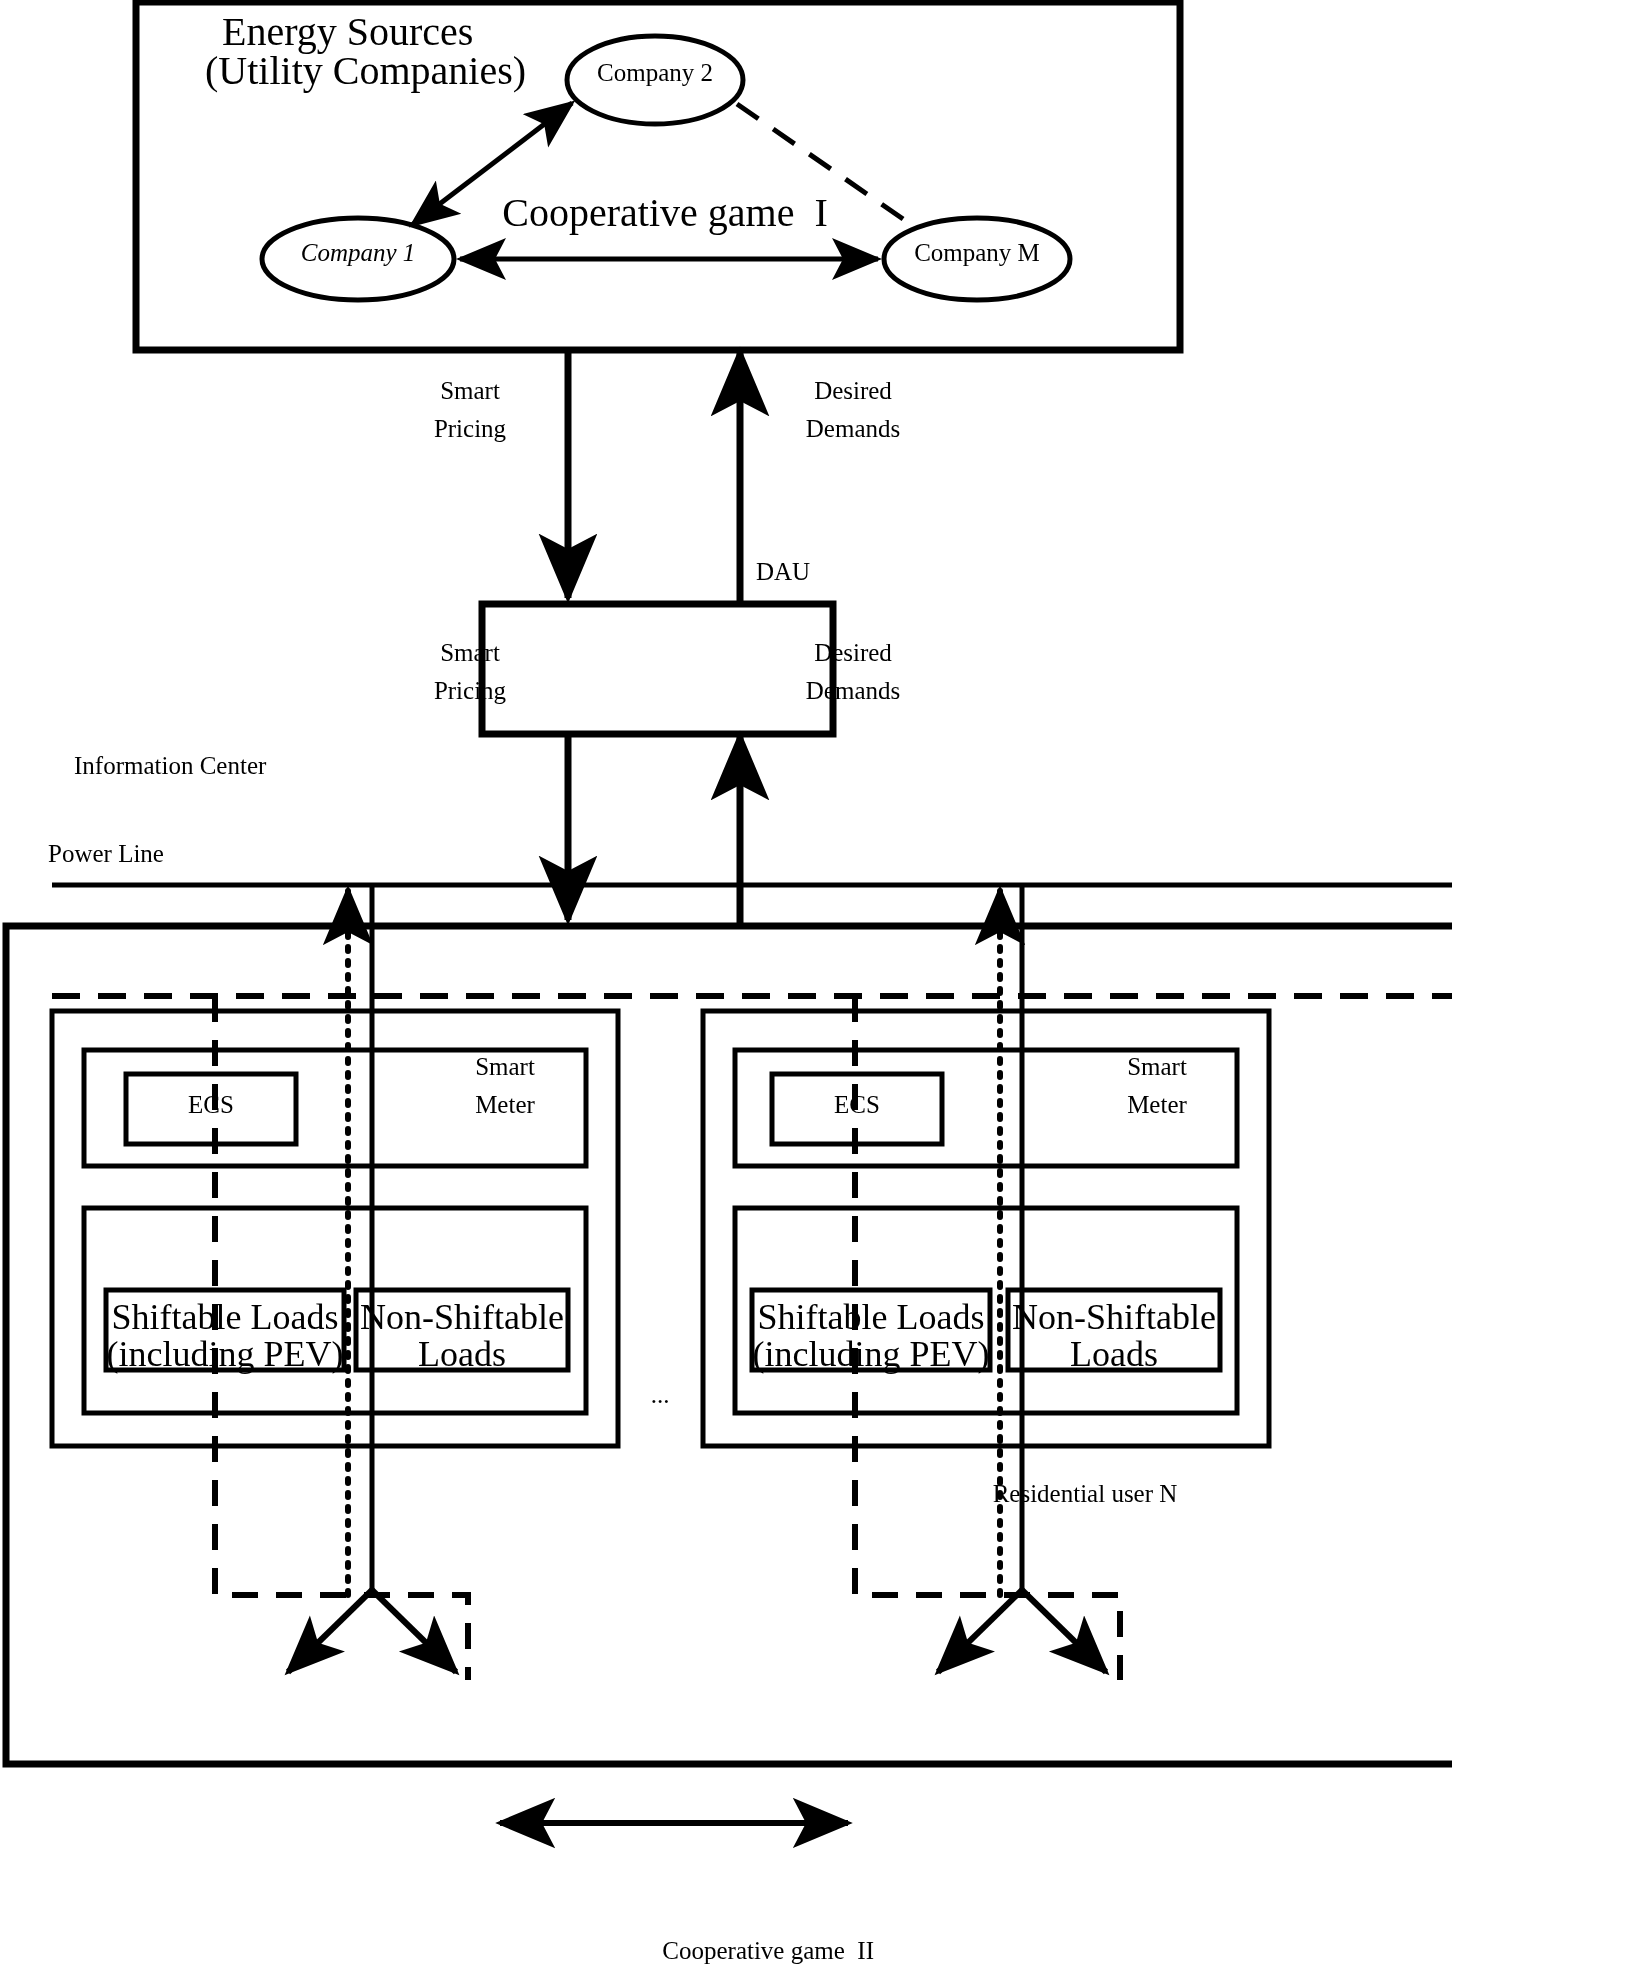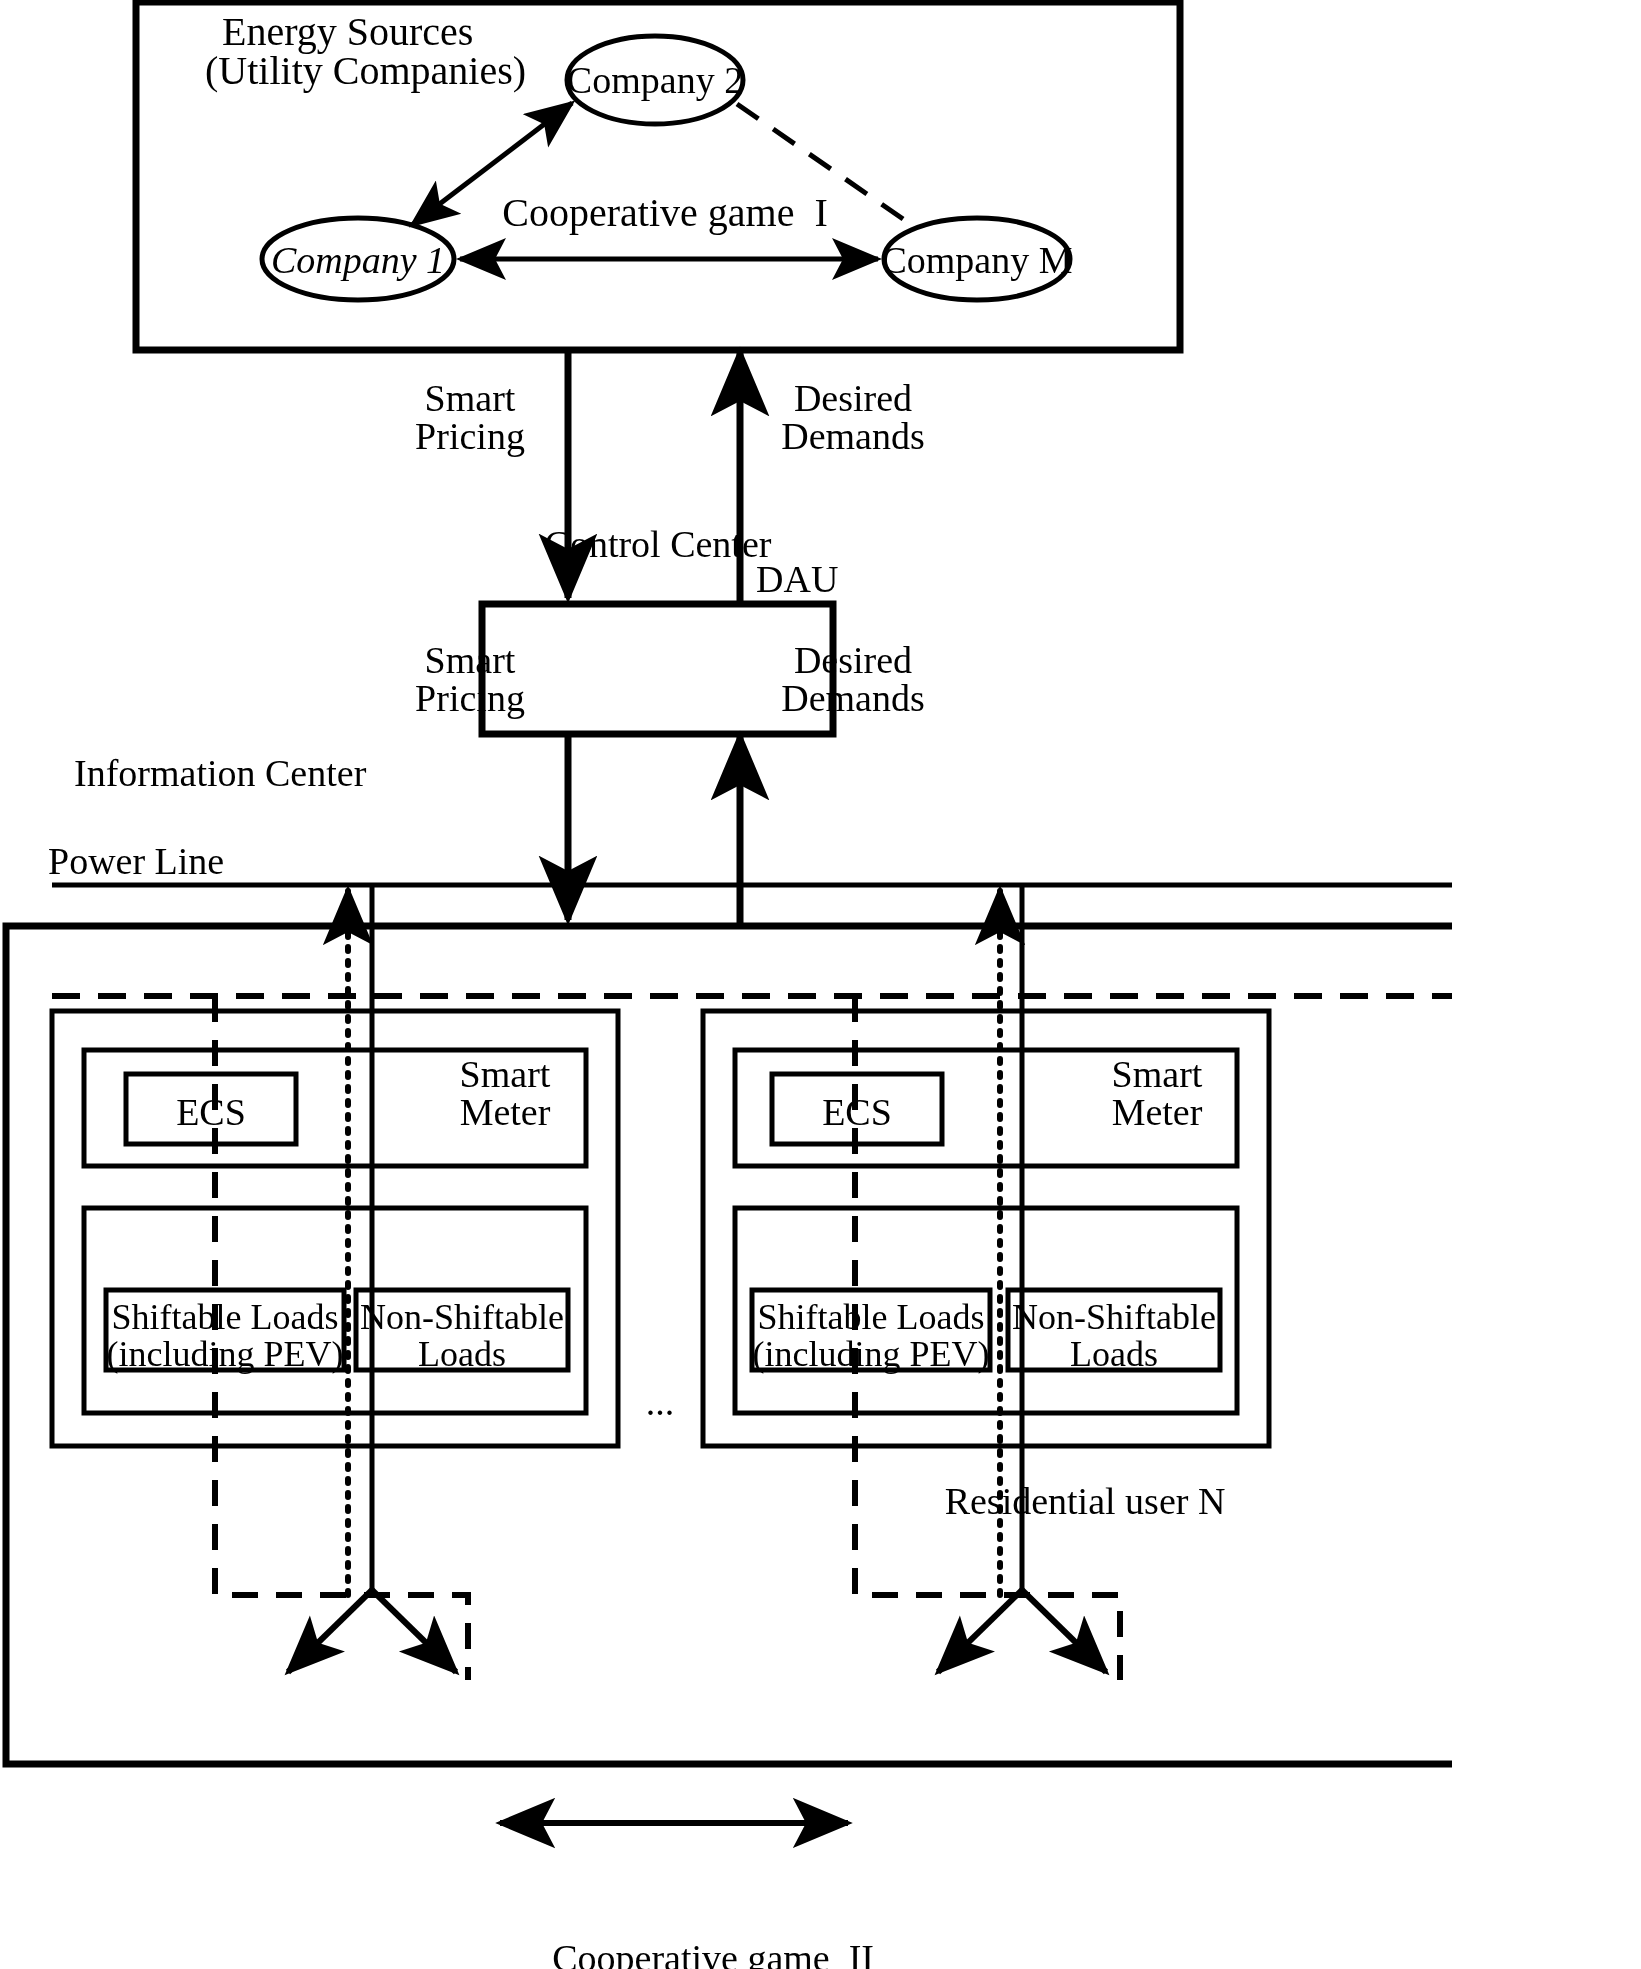--- a/index.html
+++ b/index.html
@@ -26,21 +26,21 @@
     pointer-events: none;
   }
   .lbl {
     position: absolute;
     white-space: pre;
     line-height: 1.18;
     color: #000;
   }
   .c { text-align: center; }
   .sz40 { font-size: 40px; }
-  .sz38 { font-size: 38px; }
+  .sz38 { font-size: 25px; }
   .sz36 { font-size: 36px; }
 </style>
 </head>
 <body>
 
 <div id="root">
 
   <svg class="layer" viewBox="0 0 1641 1969">
     <defs>
       <marker id="ah" markerWidth="11" markerHeight="11" refX="9.2" refY="4.2" orient="auto" markerUnits="strokeWidth">
@@ -116,21 +116,20 @@
   <div class="lbl sz38 c" style="left:555px; top:58px; width:200px;">Company 2</div>
   <div class="lbl sz38 c" style="left:258px; top:238px; width:200px;font-style:italic;">Company 1</div>
   <div class="lbl sz38 c" style="left:877px; top:238px; width:200px;">Company M</div>
 
   <div class="lbl sz38 c" style="left:380px; top:376px; width:180px;">Smart</div>
   <div class="lbl sz38 c" style="left:380px; top:414px; width:180px;">Pricing</div>
 
   <div class="lbl sz38 c" style="left:748px; top:376px; width:210px;">Desired</div>
   <div class="lbl sz38 c" style="left:748px; top:414px; width:210px;">Demands</div>
 
-  <div class="lbl sz38 c" style="left:508px; top:522px; width:300px;">Control Center</div>
   <div class="lbl sz38" style="left:756px; top:557px;">DAU</div>
 
   <div class="lbl sz38 c" style="left:380px; top:638px; width:180px;">Smart</div>
   <div class="lbl sz38 c" style="left:380px; top:676px; width:180px;">Pricing</div>
 
   <div class="lbl sz38 c" style="left:748px; top:638px; width:210px;">Desired</div>
   <div class="lbl sz38 c" style="left:748px; top:676px; width:210px;">Demands</div>
 
   <div class="lbl sz38" style="left:74px; top:751px;">Information Center</div>
   <div class="lbl sz38" style="left:48px; top:839px;">Power Line</div>

